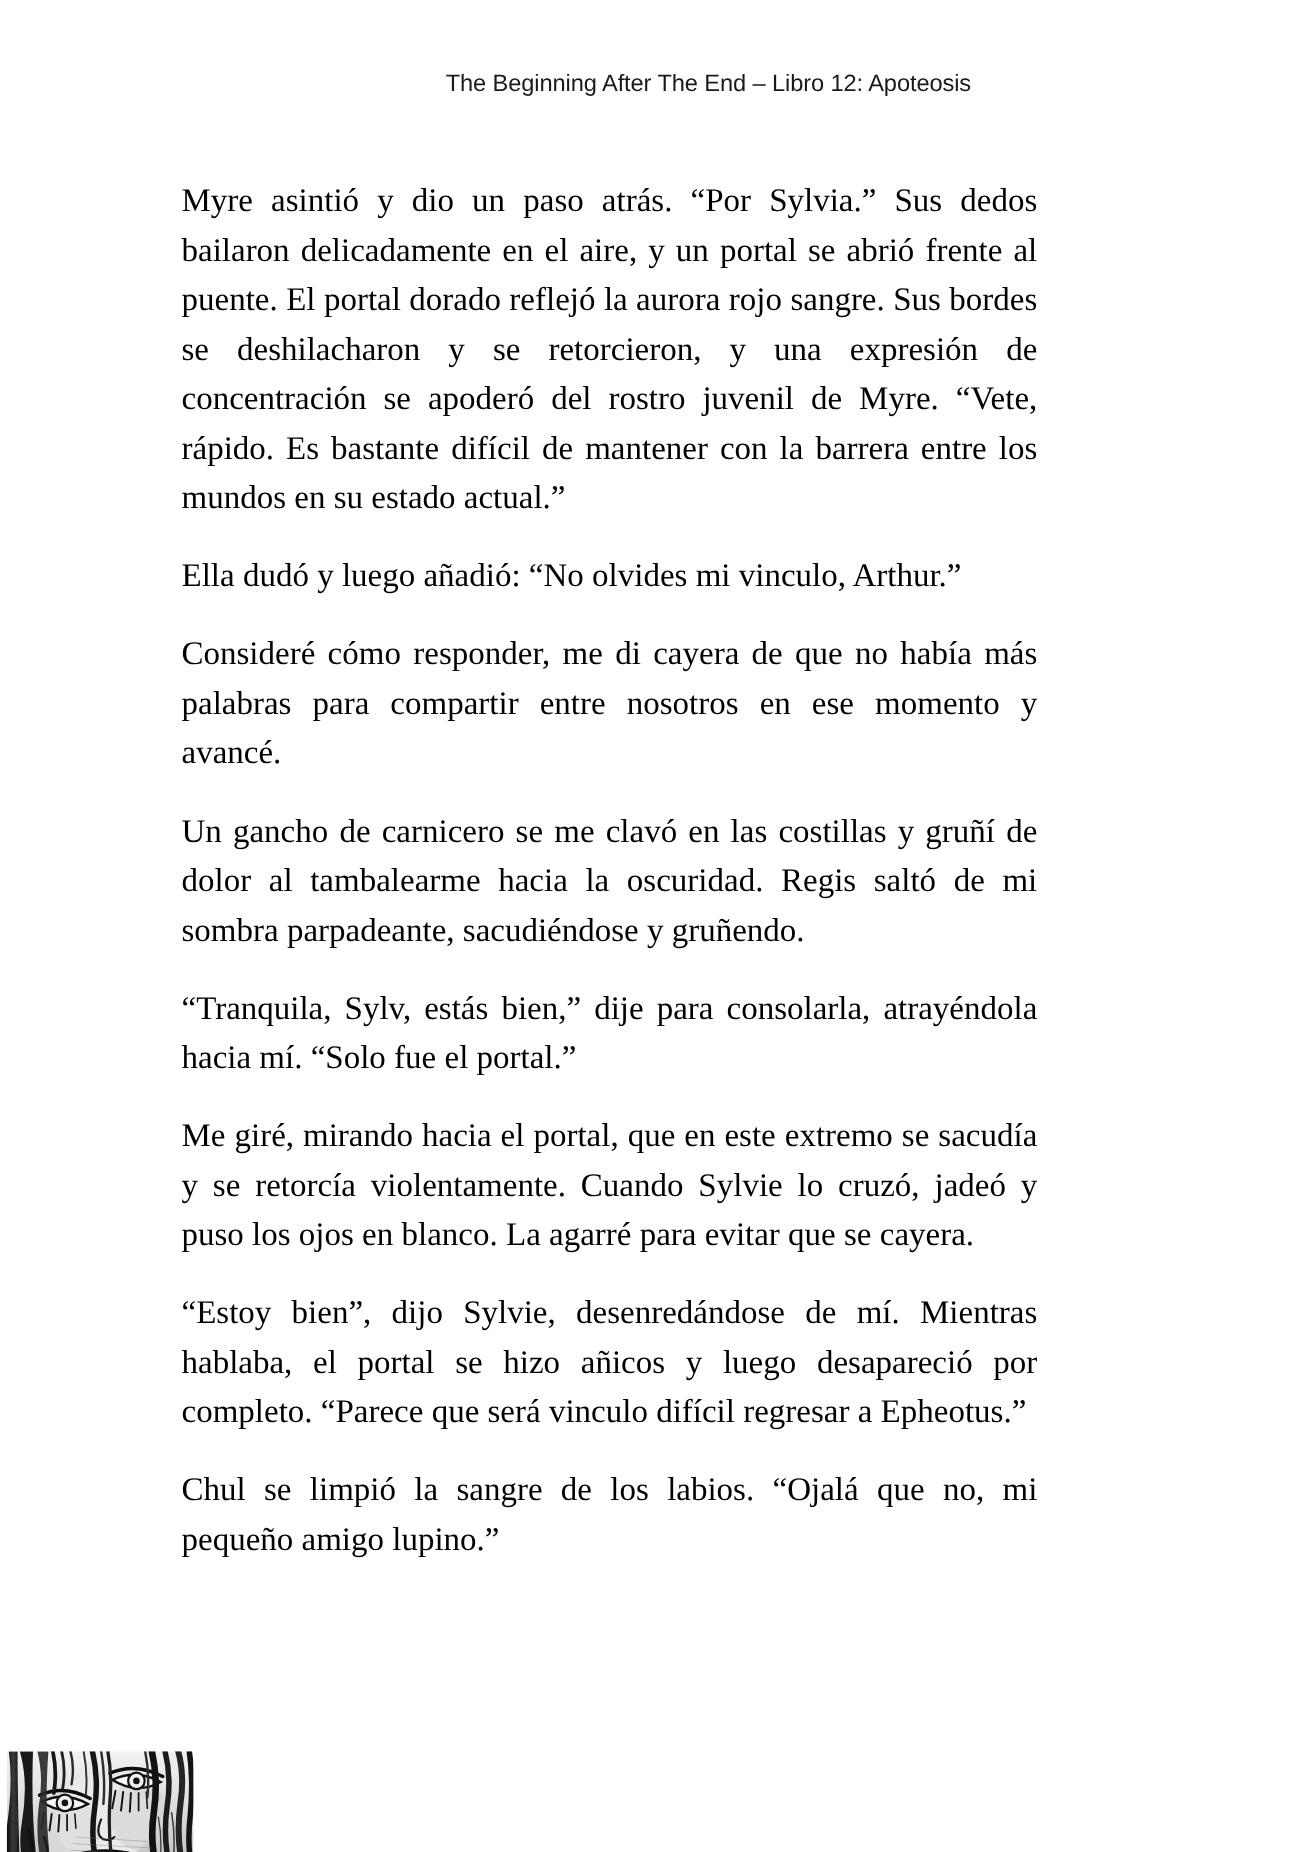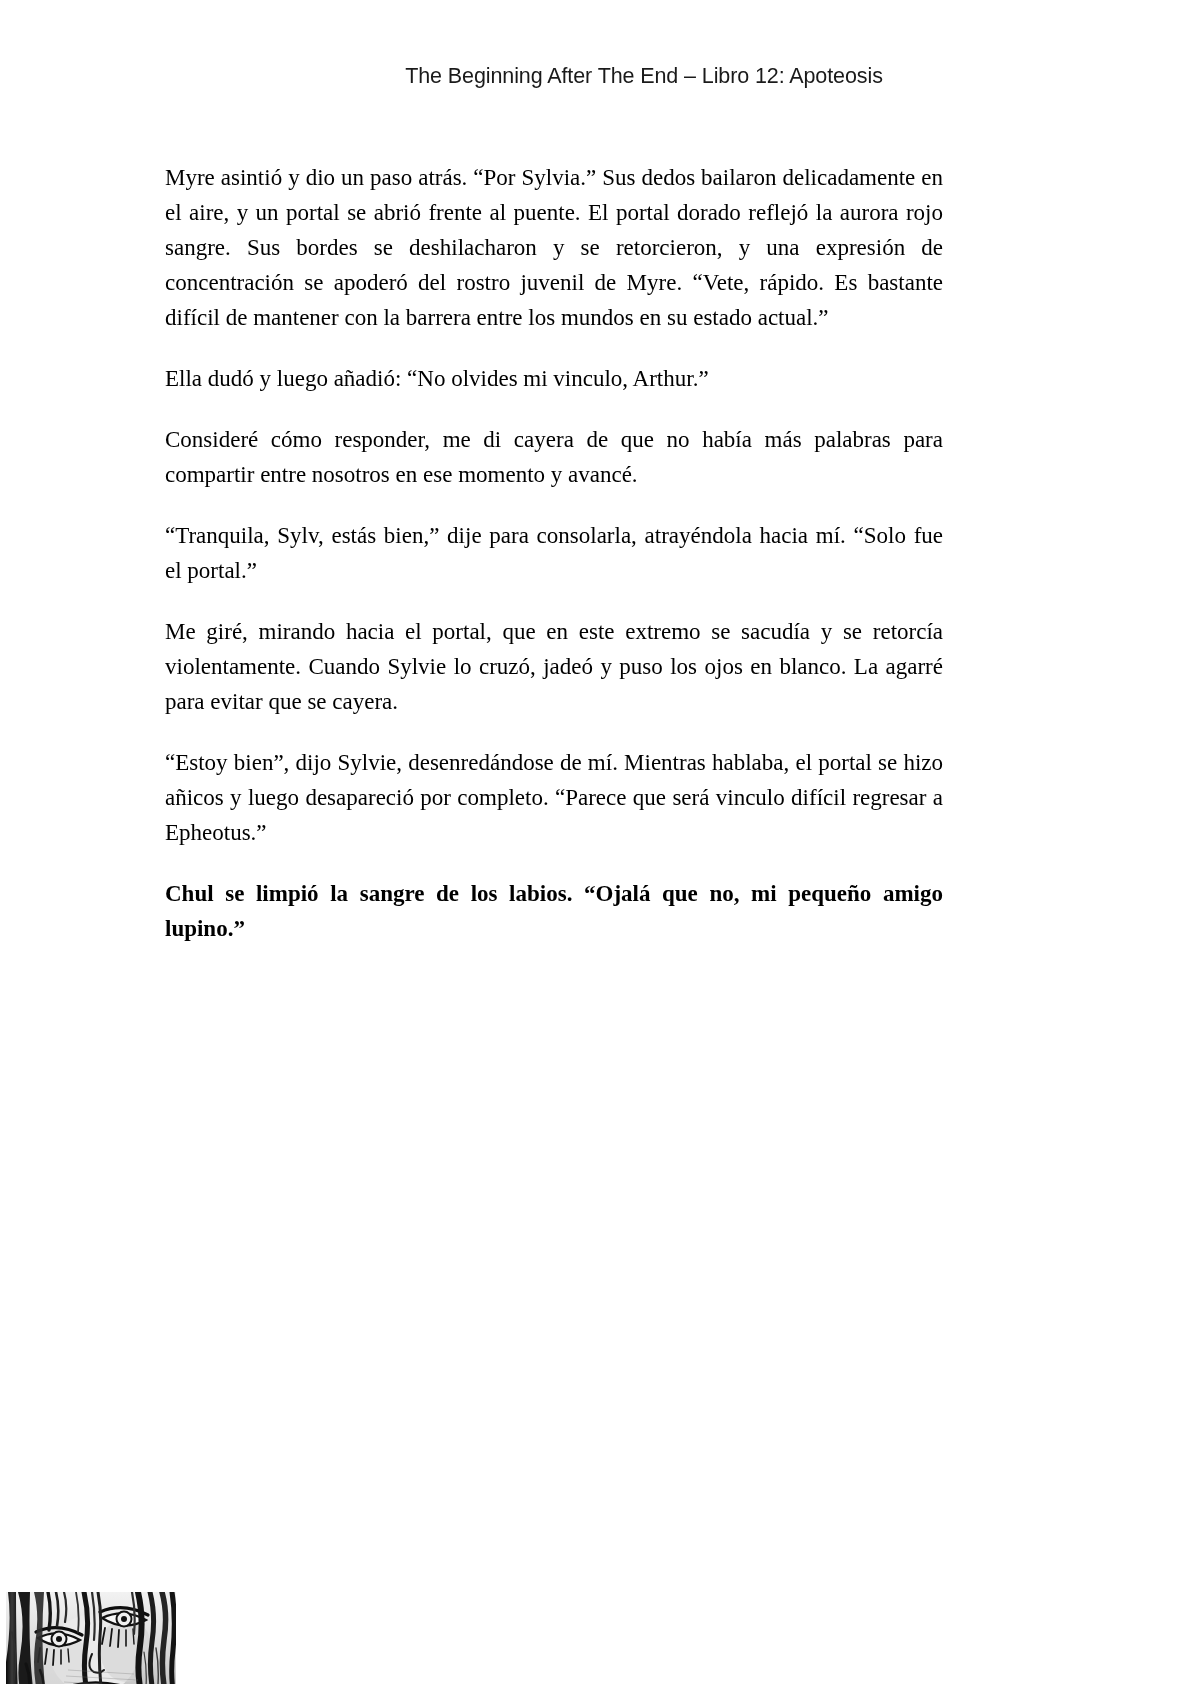--- a/index.html
+++ b/index.html
@@ -40,33 +40,32 @@
   
   .body-column {
     position: absolute;
     left: 165px;
     top: 160px;
     width: 778px;
   }
 
   .para {
     font-family: "Liberation Serif", "DejaVu Serif", serif;
-    font-size: 23px;
-    line-height: 35px;
+    font-size: 30px;
+    line-height: 45px;
     color: #000000;
     text-align: justify;
     text-justify: inter-word;
     margin: 0 0 26px 0;
     hyphens: none;
     -webkit-hyphens: none;
   }
 
   .para:last-child {
     margin-bottom: 4px;
-    font-weight: bold;
   }
 
   
   .illustration {
     position: absolute;
     left: 6px;
     top: 1592px;
     width: 170px;
     height: 104px;
     overflow: hidden;
@@ -83,20 +82,21 @@
 <div class="page">
 
   <div class="page-header">
     <div class="hdr-line">The Beginning After The End – Libro 12: Apoteosis</div>
   </div>
 
   <div class="body-column">
     <p class="para">Myre asintió y dio un paso atrás. “Por Sylvia.” Sus dedos bailaron delicadamente en el aire, y un portal se abrió frente al puente. El portal dorado reflejó la aurora rojo sangre. Sus bordes se deshilacharon y se retorcieron, y una expresión de concentración se apoderó del rostro juvenil de Myre. “Vete, rápido. Es bastante difícil de mantener con la barrera entre los mundos en su estado actual.”</p>
     <p class="para">Ella dudó y luego añadió: “No olvides mi vinculo, Arthur.”</p>
     <p class="para">Consideré cómo responder, me di cayera de que no había más palabras para compartir entre nosotros en ese momento y avancé.</p>
+    <p class="para">Un gancho de carnicero se me clavó en las costillas y gruñí de dolor al tambalearme hacia la oscuridad. Regis saltó de mi sombra parpadeante, sacudiéndose y gruñendo.</p>
     <p class="para">“Tranquila, Sylv, estás bien,” dije para consolarla, atrayéndola hacia mí. “Solo fue el portal.”</p>
     <p class="para">Me giré, mirando hacia el portal, que en este extremo se sacudía y se retorcía violentamente. Cuando Sylvie lo cruzó, jadeó y puso los ojos en blanco. La agarré para evitar que se cayera.</p>
     <p class="para">“Estoy bien”, dijo Sylvie, desenredándose de mí. Mientras hablaba, el portal se hizo añicos y luego desapareció por completo. “Parece que será vinculo difícil regresar a Epheotus.”</p>
     <p class="para">Chul se limpió la sangre de los labios. “Ojalá que no, mi pequeño amigo lupino.”</p>
   </div>
 
   <div class="illustration">
     <svg width="170" height="104" viewBox="0 0 170 104" xmlns="http://www.w3.org/2000/svg">
       <defs>
         <linearGradient id="skin" x1="0" y1="0" x2="0" y2="1">

